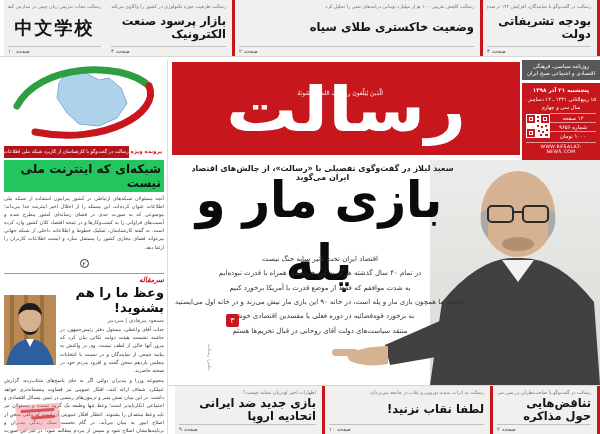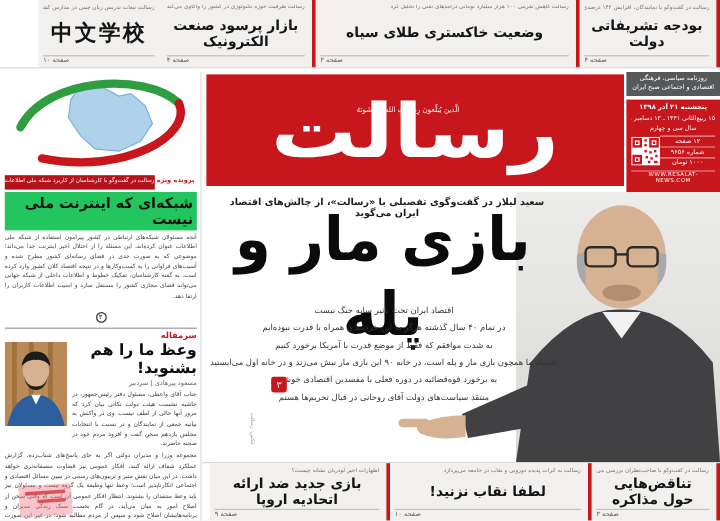--- a/index.html
+++ b/index.html
@@ -6,25 +6,25 @@
   html,body { background:#e9e9e9; }
   body { font-family:"DejaVu Sans", sans-serif; }
   .page { position:relative; width:600px; height:434px; background:#fff; margin:0 auto; overflow:hidden; }
 
   
   .strip { position:absolute; display:flex; }
   .topstrip { top:0; left:0; width:600px; height:57px; border-bottom:1px solid #d8d7d4; }
   .bottomstrip { top:385px; left:168px; width:432px; height:49px; border-top:1px solid #d8d7d4; }
   .sbox { background:#f1f0ee; border-right:3px solid #c8161d; display:flex; flex-direction:column; justify-content:space-between; padding:4px 6px 2px 4px; overflow:hidden; }
   .s-kicker { font-size:4.8px; color:#777; white-space:nowrap; overflow:hidden; text-align:right; }
-  .s-title { font-size:11.5px; font-weight:bold; color:#141414; text-align:center; line-height:1.15; padding-top:1px; }
+  .s-title { font-size:11.5px; font-weight:bold; color:#141414; text-align:right; line-height:1.15; padding-top:1px; }
   .s-title--cjk { font-size:18px; text-align:center; letter-spacing:2px; }
   .s-foot { border-top:1px solid #c2c1bf; padding-top:1px; }
   .s-page { font-size:5.5px; color:#555; display:block; text-align:left; direction:rtl; }
-  .w1{width:117px}.w2{width:220px}.w3{width:128px}.w4{width:103px; border-right:none;}
+  .w1{width:117px}.w2{width:248px}.w3{width:128px}.w4{width:103px; border-right:none;}
   .b1{width:107px}.b2{width:168px}.b3{width:150px}
 
   
   .masthead { position:absolute; left:172px; top:62px; width:348px; height:93px; background:#c8161d; color:#fff; text-align:center; overflow:hidden; }
   .verse { position:absolute; top:27px; left:36%; font-size:6px; opacity:.95; }
   .mast-title { font-size:62px; font-weight:bold; line-height:96px; transform:scaleX(1.15); }
 
   .pubbox { position:absolute; left:522px; top:60px; width:78px; height:20px; background:#57585a; color:#fff; font-size:5.4px; text-align:center; padding-top:3px; line-height:1.3; }
   .infobox { position:absolute; left:522px; top:83px; width:78px; height:79px; background:#c8161d; color:#fff; padding:3px 4px 2px 4px; text-align:center; }
   .ib-line { font-size:5.2px; line-height:1.55; white-space:nowrap; overflow:hidden; }
@@ -38,22 +38,22 @@
   .leftcol { position:absolute; left:0; top:60px; width:168px; height:374px; border-right:1px solid #ddd; padding:0 3px 0 4px; overflow:hidden; }
   .nn-logo { display:block; margin:0 auto; }
   .sr-band { display:flex; align-items:stretch; height:12px; margin-top:2px; }
   .sr-label { font-size:5.5px; font-weight:bold; color:#c8161d; background:#fff; padding:2px 2px 0 2px; white-space:nowrap; }
   .sr-kicker { flex:1; background:#b5121b; color:#fff; font-size:4.8px; line-height:12px; text-align:center; white-space:nowrap; overflow:hidden; }
   .sr-title { background:#22c55e; font-size:12px; font-weight:bold; color:#111; text-align:right; padding:2px 3px; margin-top:2px; }
   .sr-body { font-size:5px; color:#444; text-align:justify; line-height:1.62; margin-top:2px; }
   .num-badge { display:inline-block; width:9px; height:9px; border:1px solid #333; border-radius:50%; color:#222; font-size:6px; line-height:8px; text-align:center; margin:1px auto 0 auto; }
   .badge-row { text-align:center; }
   .lc-divider { border-top:1px solid #9b9b9b; margin:3px 0 2px 0; }
-  .ed-label { color:#c8161d; font-weight:bold; font-size:7px; text-align:right; }
-  .ed-head { display:flex; gap:4px; margin-top:1px; }
+  .ed-label { color:#c8161d; font-weight:bold; font-size:7px; text-align:right;font-style:italic; }
+  .ed-head { display:flex; gap:4px; margin-top:1px;align-items:center; }
   .ed-right { flex:1; }
   .ed-title { font-size:13px; font-weight:bold; color:#0d0d0d; text-align:right; }
   .ed-byline { font-size:5.5px; color:#666; margin:2px 0; text-align:right; }
   .ed-body { font-size:5px; color:#3a3a3a; text-align:justify; line-height:1.66; margin-top:2px; }
 
   .stamp { position:absolute; left:16px; top:404px; width:44px; height:26px; background:rgba(240,128,138,.45); border-radius:2px; transform:rotate(-4deg); padding:5px 5px; }
   .stamp i { display:block; height:3px; background:rgba(200,22,29,.65); border-radius:2px; margin-bottom:4px; }
 
   
   .lead-kicker { position:absolute; left:180px; top:164px; width:285px; text-align:center; font-size:8px; font-weight:bold; color:#1c1c1c; }
@@ -236,20 +236,20 @@
     </div>
     <div class="sbox b2">
       <div class="s-kicker">رسالت به اثرات پدیده دورویی و نقاب در جامعه می‌پردازد</div>
       <div class="s-title">لطفا نقاب نزنید!</div>
       <div class="s-foot">
           <span class="s-page">صفحه ۱۰</span>
         </div>
     </div>
     <div class="sbox b3">
       <div class="s-kicker">اظهارات اخیر لودریان نشانه چیست؟</div>
-      <div class="s-title">بازی جدید ضد ارائه اتحادیه اروپا</div>
+      <div class="s-title">بازی جدید ضد ایرانی اتحادیه اروپا</div>
       <div class="s-foot">
           <span class="s-page">صفحه ۹</span>
         </div>
     </div>
   </div>
 
 </div>
 
 </body></html>

